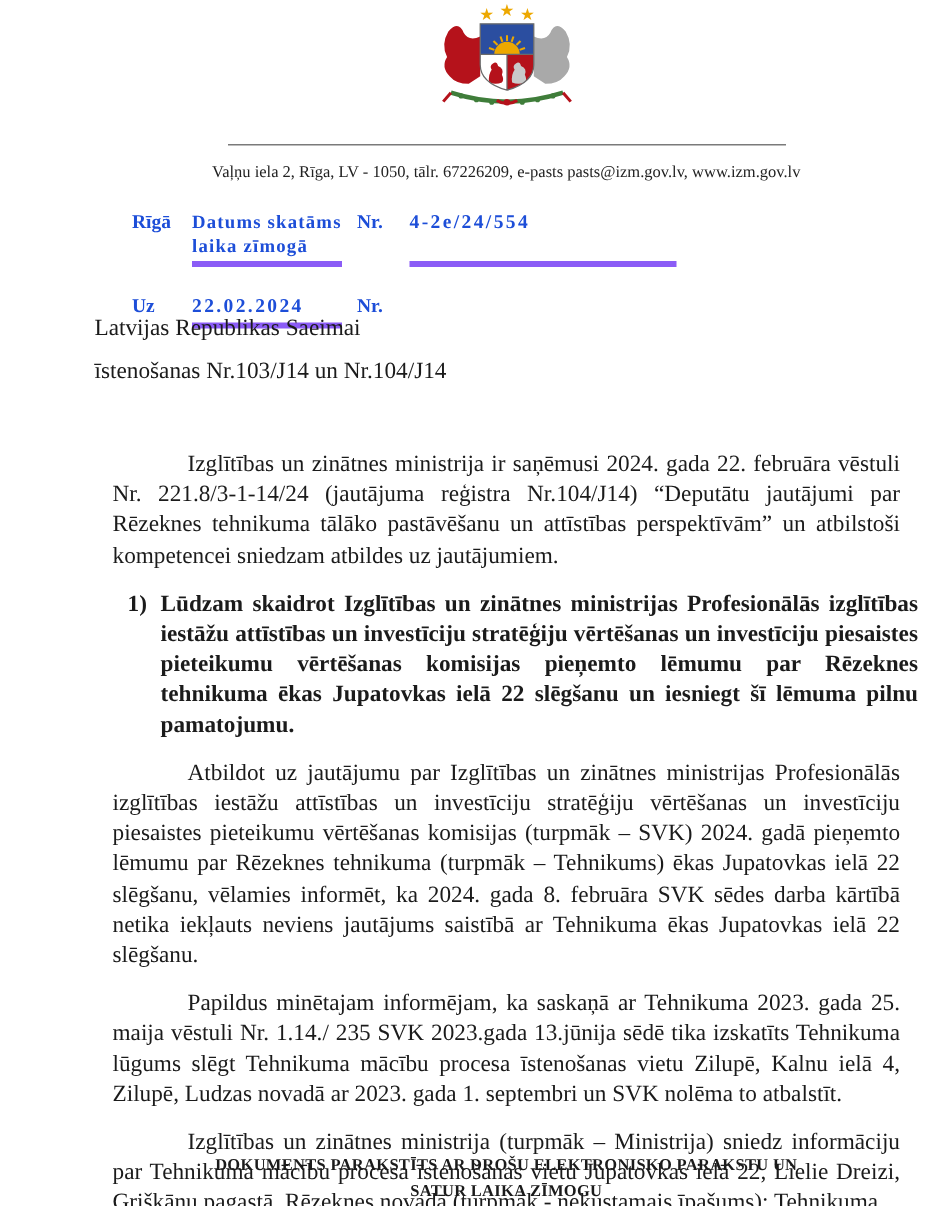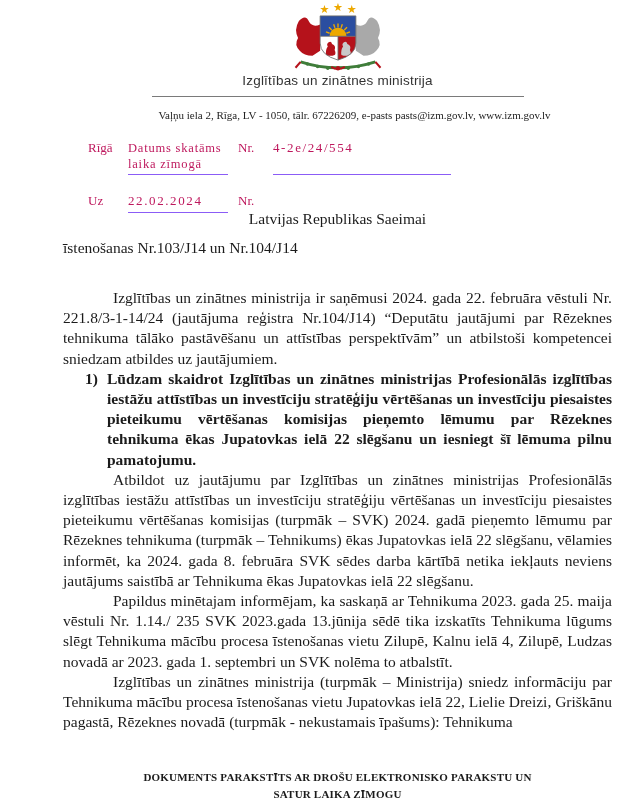--- a/index.html
+++ b/index.html
@@ -12,46 +12,46 @@
 
   
   .coa{position:absolute;top:2px;left:50%;transform:translateX(-50%);}
   .ministry-name{
     position:absolute;top:73px;left:0;width:100%;text-align:center;
     font-family:"Liberation Sans","DejaVu Sans",sans-serif;
     font-size:13.5px;color:#333;letter-spacing:.2px;
   }
   .sep-line{position:absolute;top:96px;left:50%;transform:translateX(-50%);
     width:372px;height:1px;background:#7a7a7a;}
-  .address-line{position:absolute;top:109px;left:17px;width:100%;text-align:center;
+  .address-line{position:absolute;top:109px;left:0;width:100%;text-align:center;
     font-size:11px;color:#222;}
 
   
   .ref-block{
     position:absolute;top:140px;left:25px;
     display:grid;grid-template-columns:40px 100px 10px 35px 178px;
-    font-size:13px;line-height:16px;color:#be185d;
+    font-size:13px;line-height:16px;color:#1d4ed8;font-weight:bold;
   }
   .ref-cell{padding:0;}
   .ref-note{letter-spacing:.8px;font-size:12.5px;}
   .ref-val{letter-spacing:1.6px;}
-  .u-line{border-bottom:1px solid #8b5cf6;}
+  .u-line{border-bottom:4px solid #8b5cf6;}
   .row1{min-height:34px;}
   .row2{margin-top:18px;min-height:19px;}
 
   
-  .recipient{position:absolute;top:210px;left:0;width:100%;text-align:center;
+  .recipient{position:absolute;top:210px;left:0;width:100%;text-align:left;
     font-size:15.5px;}
   .subject{position:absolute;top:238px;left:0;width:100%;
     font-size:15.5px;line-height:20.5px;}
 
   
   .body-text{position:absolute;top:288px;left:0;width:549px;
     font-size:15.5px;line-height:20.2px;text-align:justify;}
-  .para{text-indent:50px;margin:0;}
+  .para{text-indent:50px;margin:12px;}
   .list-item{position:relative;padding-left:44px;font-weight:bold;margin:0;}
   .list-marker{position:absolute;left:22px;top:0;}
 
   
   .doc-footer{position:absolute;top:769px;left:0;width:100%;text-align:center;
     font-size:11px;font-weight:bold;line-height:16.5px;letter-spacing:.2px;}
 </style>
 </head>
 <body>
 
@@ -100,21 +100,20 @@
         </g>
         <g stroke="#b5121b" stroke-width="2.4" fill="none">
           <path d="M16,70 L10,77"></path>
             <path d="M104,70 L110,77"></path>
             <path d="M52,76 Q60,81 68,76"></path>
         </g>
         <circle cx="60" cy="77.5" r="2.6" fill="#b5121b"></circle>
       </svg>
     </div>
 
-    <div class="ministry-name">Izglītības un zinātnes ministrija</div>
     <div class="sep-line"></div>
     <div class="address-line">Vaļņu iela 2, Rīga, LV - 1050, tālr. 67226209, e-pasts pasts@izm.gov.lv, www.izm.gov.lv</div>
 
     <div class="ref-block">
       <div class="ref-cell row1">Rīgā</div>
       <div class="ref-cell row1 ref-note u-line">Datums skatāms laika zīmogā</div>
       <div class="ref-cell row1"></div>
       <div class="ref-cell row1">Nr.</div>
       <div class="ref-cell row1 ref-val u-line">4-2e/24/554</div>
 

